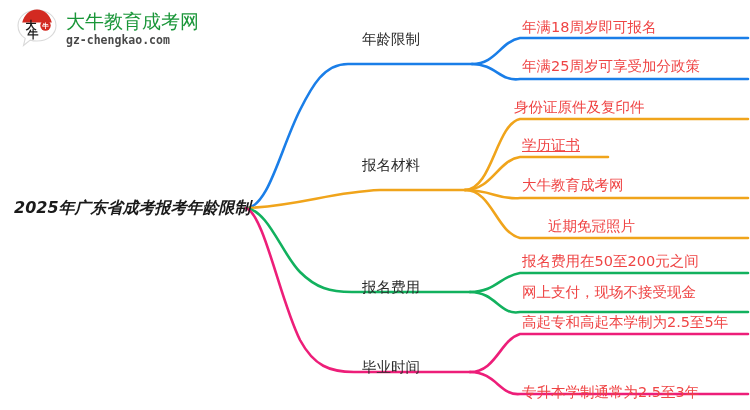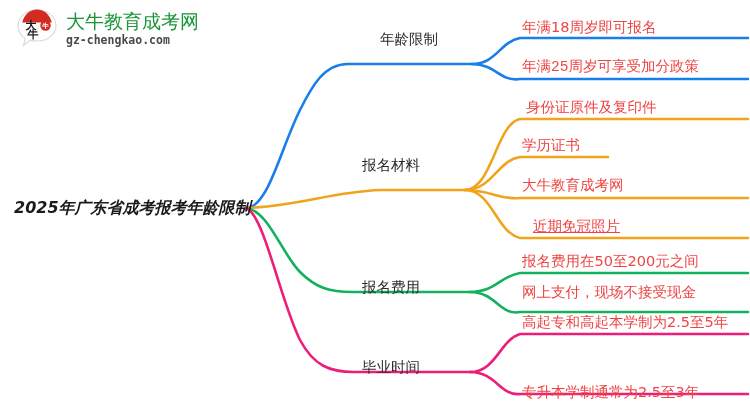--- a/index.html
+++ b/index.html
@@ -85,39 +85,39 @@
     </svg>
   </div>
   <div class="logo-text">
     <div class="logo-title">大牛教育成考网</div>
     <div class="logo-sub">gz-chengkao.com</div>
   </div>
 </div>
 
 <div class="node root-label">2025年广东省成考报考年龄限制</div>
 
-<div class="node branch-label" style="left:362px;top:30px;margin-left:18px;">年龄限制</div>
+<div class="node branch-label" style="left:362px;top:30px;">年龄限制</div>
 
 <div class="node branch-label" style="left:362px;top:156px;">报名材料</div>
 
 <div class="node branch-label" style="left:362px;top:278px;">报名费用</div>
 
 <div class="node branch-label" style="left:362px;top:358px;">毕业时间</div>
 
 <div class="node leaf-label" style="left:522px;top:18px;">年满18周岁即可报名</div>
 
-<div class="node leaf-label" style="left:522px;top:57px;font-family:Liberation Mono, monospace;">年满25周岁可享受加分政策</div>
+<div class="node leaf-label" style="left:522px;top:57px;">年满25周岁可享受加分政策</div>
 
-<div class="node leaf-label" style="left:526px;top:98px;text-align:right;">身份证原件及复印件</div>
+<div class="node leaf-label" style="left:514px;top:98px;text-align:right;">身份证原件及复印件</div>
 
-<div class="node leaf-label" style="left:522px;top:136px;">学历证书</div>
+<div class="node leaf-label" style="left:522px;top:136px;text-decoration:underline;">学历证书</div>
 
 <div class="node leaf-label" style="left:522px;top:176px;">大牛教育成考网</div>
 
-<div class="node leaf-label" style="left:533px;top:217px;text-decoration:underline;">近期免冠照片</div>
+<div class="node leaf-label" style="left:548px;top:217px;">近期免冠照片</div>
 
 <div class="node leaf-label" style="left:522px;top:252px;">报名费用在50至200元之间</div>
 
 <div class="node leaf-label" style="left:522px;top:283px;">网上支付，现场不接受现金</div>
 
 <div class="node leaf-label" style="left:522px;top:313px;">高起专和高起本学制为2.5至5年</div>
 
 <div class="node leaf-label" style="left:522px;top:383px;">专升本学制通常为2.5至3年</div>
 
 </body></html>

